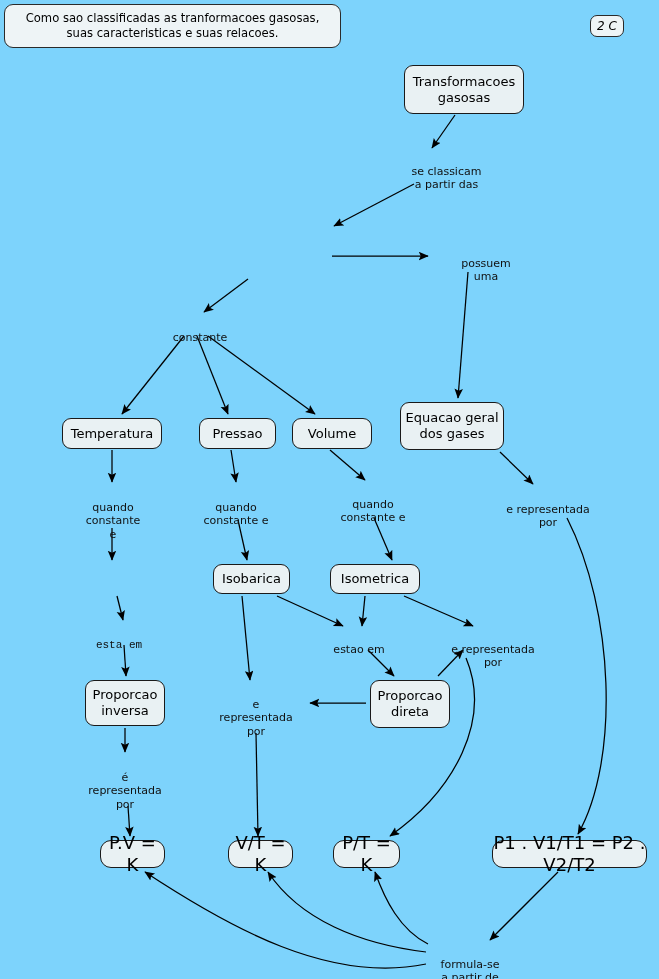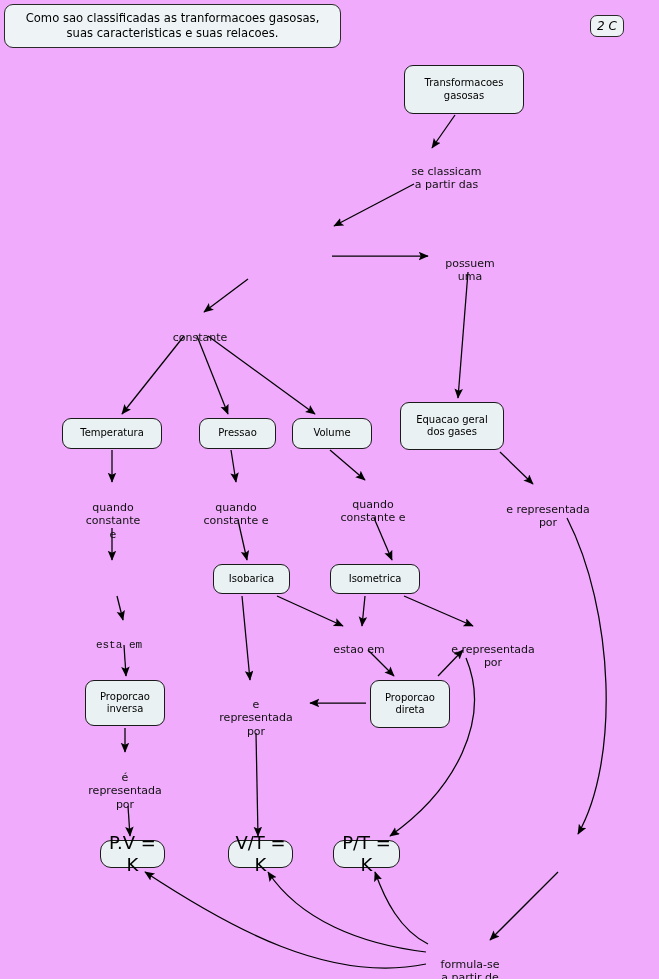--- a/index.html
+++ b/index.html
@@ -8,21 +8,21 @@
     background: #ffffff;
   }
   body {
     font-family: "DejaVu Sans", sans-serif;
   }
   #canvas {
     position: relative;
     width: 659px;
     height: 979px;
     overflow: hidden;
-    background: #f0abfc;
+    background: #7dd3fc;
   }
   #edges {
     position: absolute;
     left: 0;
     top: 0;
     width: 659px;
     height: 979px;
     pointer-events: none;
   }
   .node {
@@ -35,21 +35,21 @@
     align-items: center;
     justify-content: center;
     text-align: center;
     color: #000000;
     font-family: "DejaVu Sans", sans-serif;
     line-height: 1.22;
     z-index: 3;
     white-space: pre-line;
   }
   .node.concept {
-    font-size: 10px;
+    font-size: 13px;
   }
   .node.formula {
     font-size: 18px;
     border-radius: 11px;
   }
   .question-box {
     position: absolute;
     box-sizing: border-box;
     background: #eef4f6;
     border: 1.2px solid #2a2a2a;
@@ -228,27 +228,30 @@
   </div>
 
   <div class="node formula" style="left:228px; top:840px; width:65px; height:28px;">
     <span>V/T = K</span>
   </div>
 
   <div class="node formula" style="left:333px; top:840px; width:67px; height:28px;">
     <span>P/T = K</span>
   </div>
 
+  <div class="node formula" style="left:492px; top:840px; width:155px; height:28px;">
+    <span>P1 . V1/T1 = P2 . V2/T2</span>
+  </div>
 
   <div class="link-label" style="left:399px; top:152px; width:95px;">
     <span>se classicam
 a partir das</span>
   </div>
 
-  <div class="link-label" style="left:434px; top:244px; width:72px;">
+  <div class="link-label" style="left:450px; top:244px; width:72px;">
     <span>possuem
 uma</span>
   </div>
 
   <div class="link-label" style="left:165px; top:318px; width:70px;">
     <span>constante</span>
   </div>
 
   <div class="link-label" style="left:77px; top:488px; width:72px;">
     <span>quando

